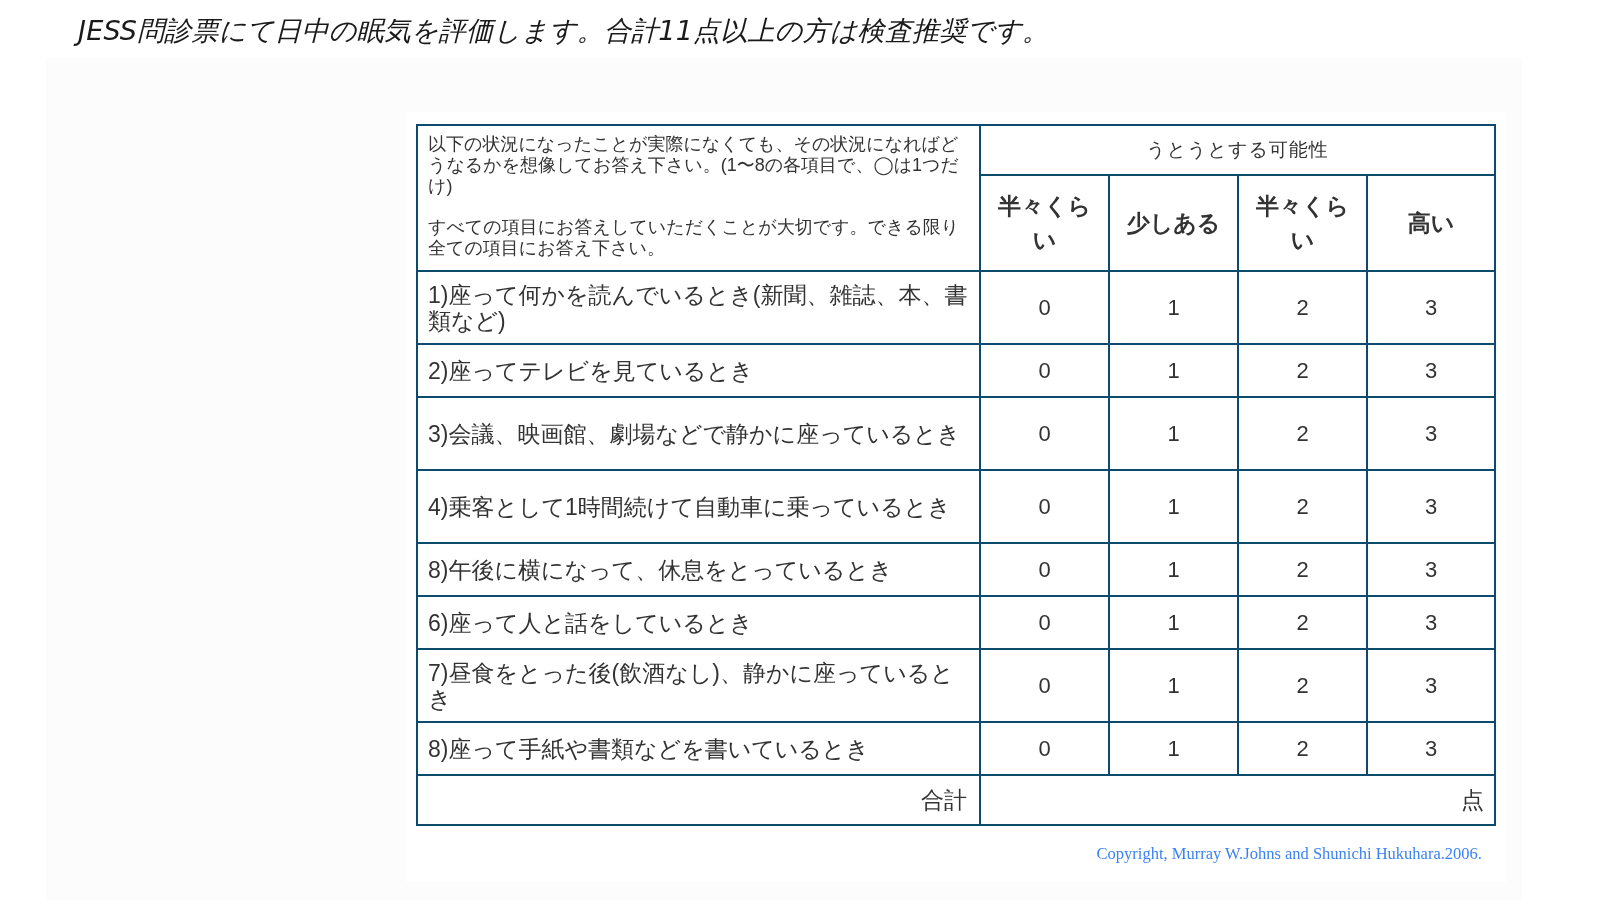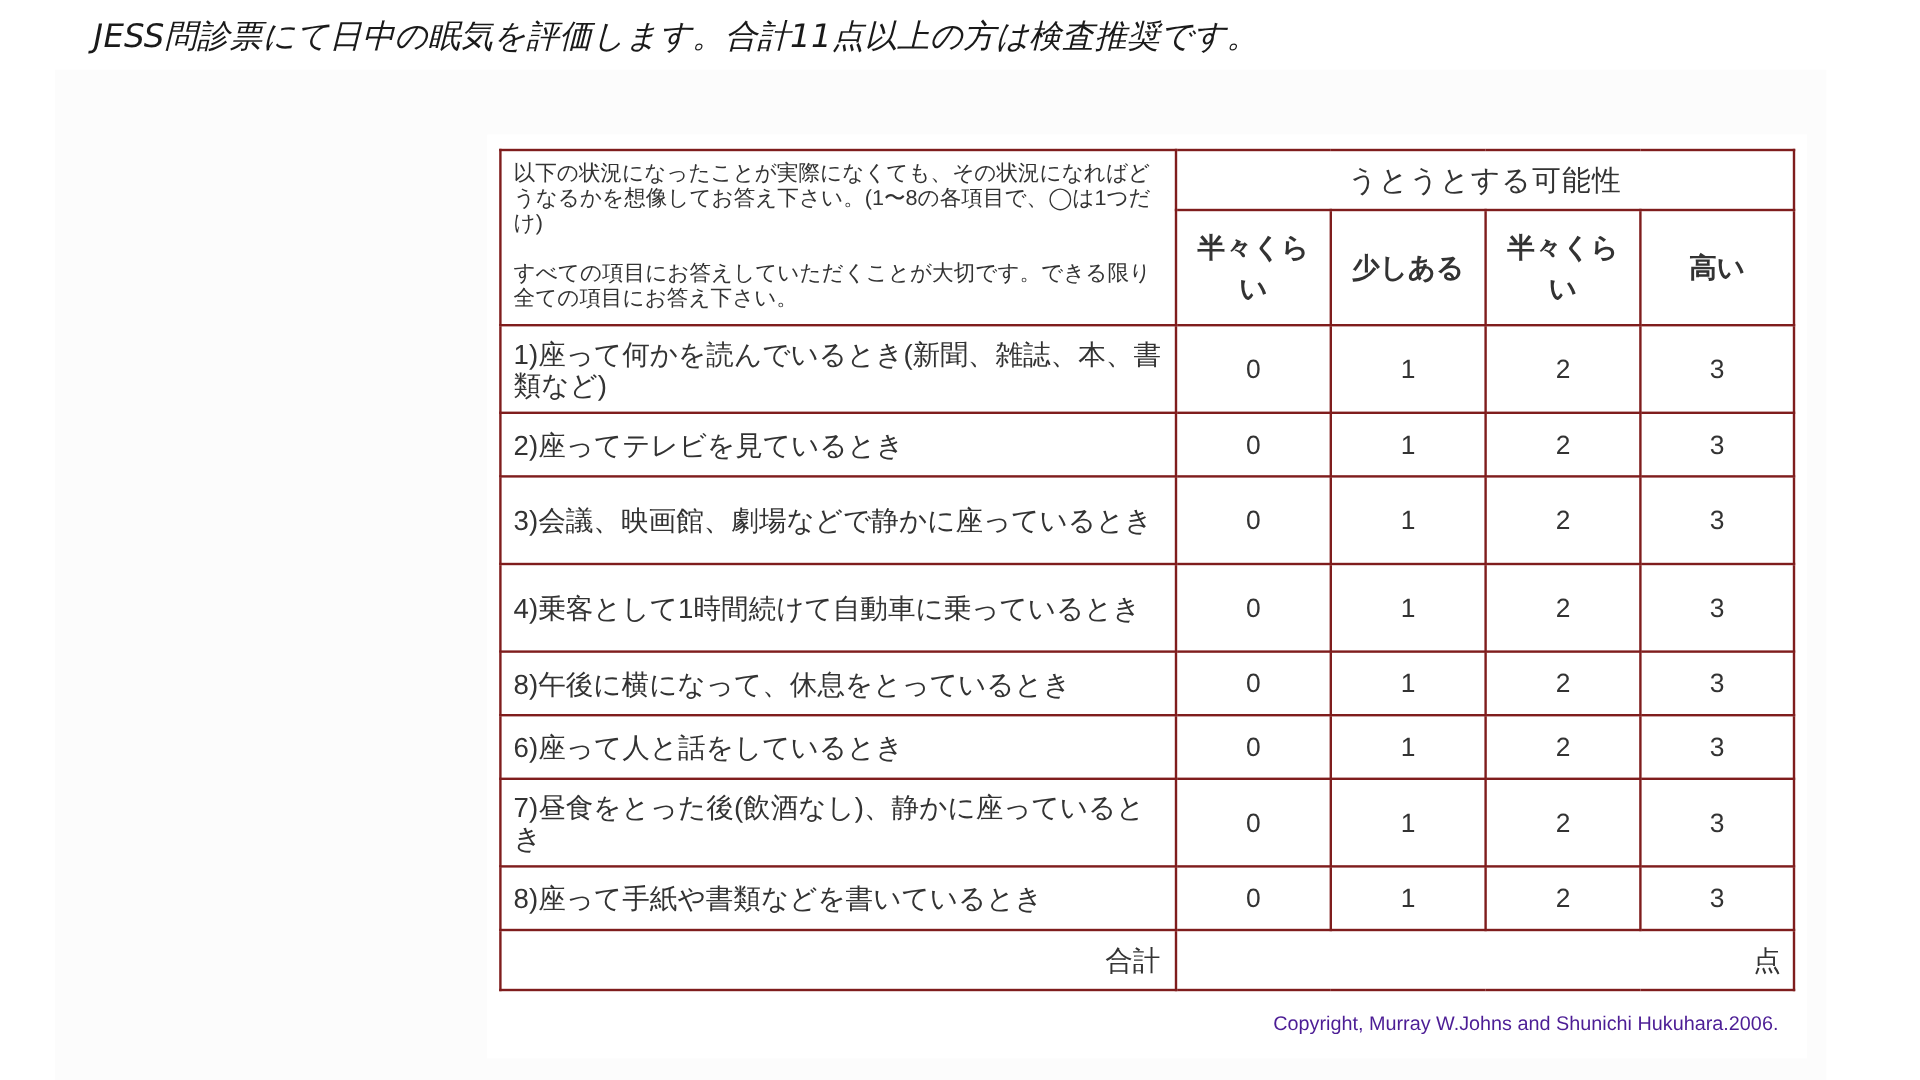--- a/index.html
+++ b/index.html
@@ -47,21 +47,21 @@
       position: absolute;
       left: 416px;
       top: 124px;
       width: 1078px;
       border-collapse: collapse;
       table-layout: fixed;
       font-family: "Liberation Sans", "DejaVu Sans", sans-serif;
       color: #2a2a2a;
     }
     table.jess td, table.jess th {
-      border: 2px solid #7f1d1d;
+      border: 2px solid #0c4a6e;
       padding: 0;
       font-weight: normal;
     }
     col.c-item { width: 563px; }
     col.c-opt { width: 129px; }
     col.c-opt-last { width: 128px; }
 
     .instr-cell {
       vertical-align: top;
       padding: 8px 10px 6px 10px !important;
@@ -70,21 +70,21 @@
       text-align: left;
       color: #333;
       font-weight: bold;
     }
     .instr-cell .p1 { display: block; margin-bottom: 20px; }
     .instr-cell .p2 { display: block; }
 
     .group-head {
       height: 48px;
       text-align: center;
-      font-size: 24px;
+      font-size: 19px;
       font-weight: normal;
       color: #333;
       letter-spacing: 1px;
     }
     .opt-head {
       height: 94px;
       text-align: center;
       font-size: 23px;
       line-height: 34px;
       font-weight: bold !important;
@@ -122,23 +122,23 @@
       font-size: 23px;
       font-weight: bold;
       color: #333;
     }
     .copyright {
       position: absolute;
       left: 1020px;
       top: 844px;
       width: 462px;
       text-align: right;
-      font-family: Liberation Sans, sans-serif;
+      font-family: Liberation Serif, serif;
       font-size: 16.5px;
-      color: #4c1d95;
+      color: #3b82f6;
       white-space: nowrap;
     }
   </style>
 </head>
 <body>
 
 <div class="heading">JESS問診票にて日中の眠気を評価します。合計11点以上の方は検査推奨です。</div>
 
 <div class="panel"></div>
 <div class="form-sheet"></div>

